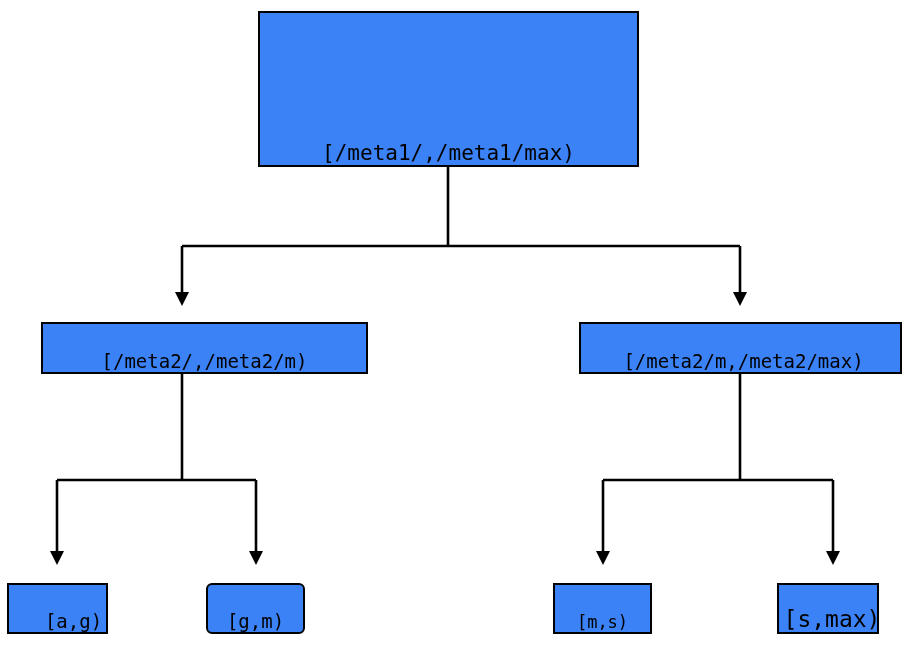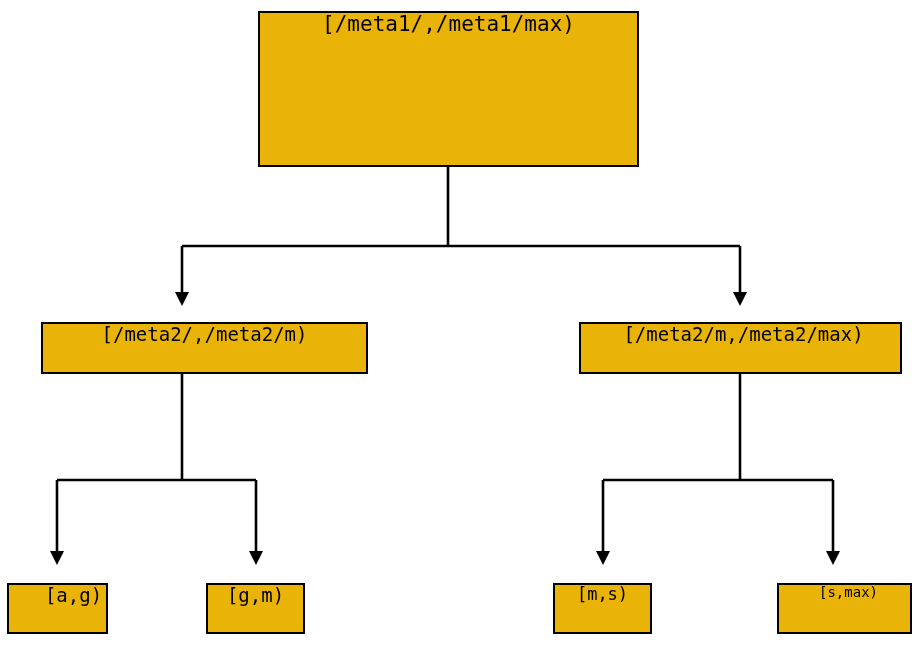--- a/index.html
+++ b/index.html
@@ -21,23 +21,23 @@
     position: absolute;
     left: 0;
     top: 0;
     width: 912px;
     height: 652px;
   }
   .node-box {
     position: absolute;
     box-sizing: border-box;
     border: 2px solid #000000;
-    background: #eab308;
+    background: #3b82f6;
     display: flex;
-    align-items: flex-start;
+    align-items: flex-end;
     justify-content: center;
     text-align: center;
     color: #000000;
     letter-spacing: 0px;
     white-space: nowrap;
     z-index: 2;
   }
   .node-label {
     display: block;
     line-height: 1.1;
@@ -75,34 +75,35 @@
     height: 51px;
     font-size: 19px;
     padding-left: 32px;
   }
   #node-leaf-1 {
     left: 206px;
     top: 583px;
     width: 99px;
     height: 51px;
     font-size: 19px;
+    border-radius: 6px;
   }
   #node-leaf-2 {
     left: 553px;
     top: 583px;
     width: 99px;
     height: 51px;
     font-size: 17px;
   }
   #node-leaf-3 {
     left: 777px;
     top: 583px;
-    width: 135px;
+    width: 102px;
     height: 51px;
-    font-size: 14px;
+    font-size: 23px;
     padding-left: 8px;
   }
   .edge-line {
     stroke: #000000;
     stroke-width: 2.6;
     fill: none;
     stroke-linecap: butt;
   }
   .arrow-head {
     fill: #000000;

